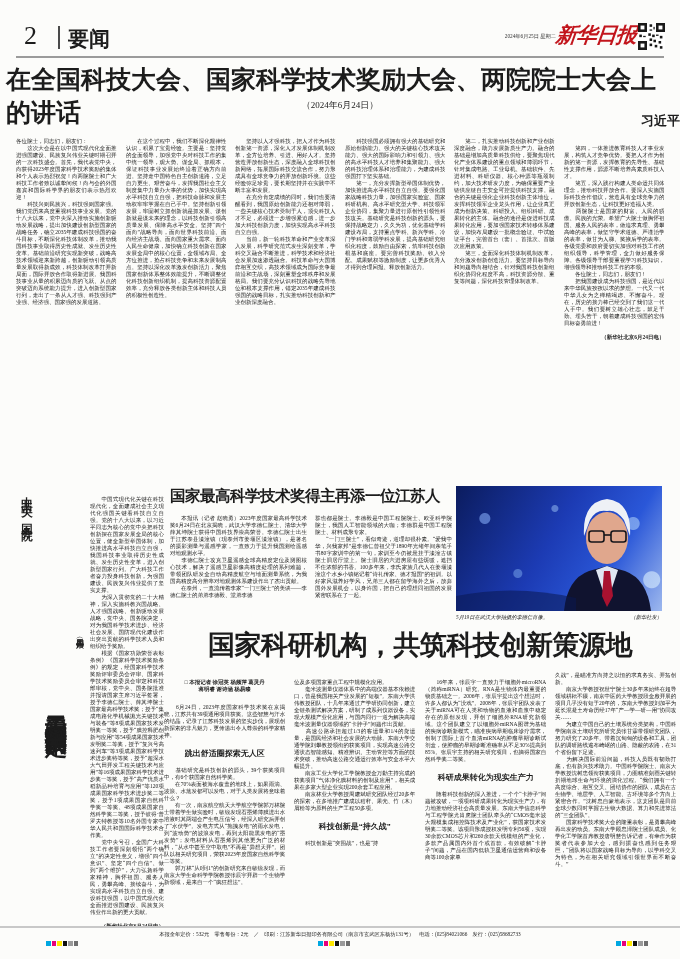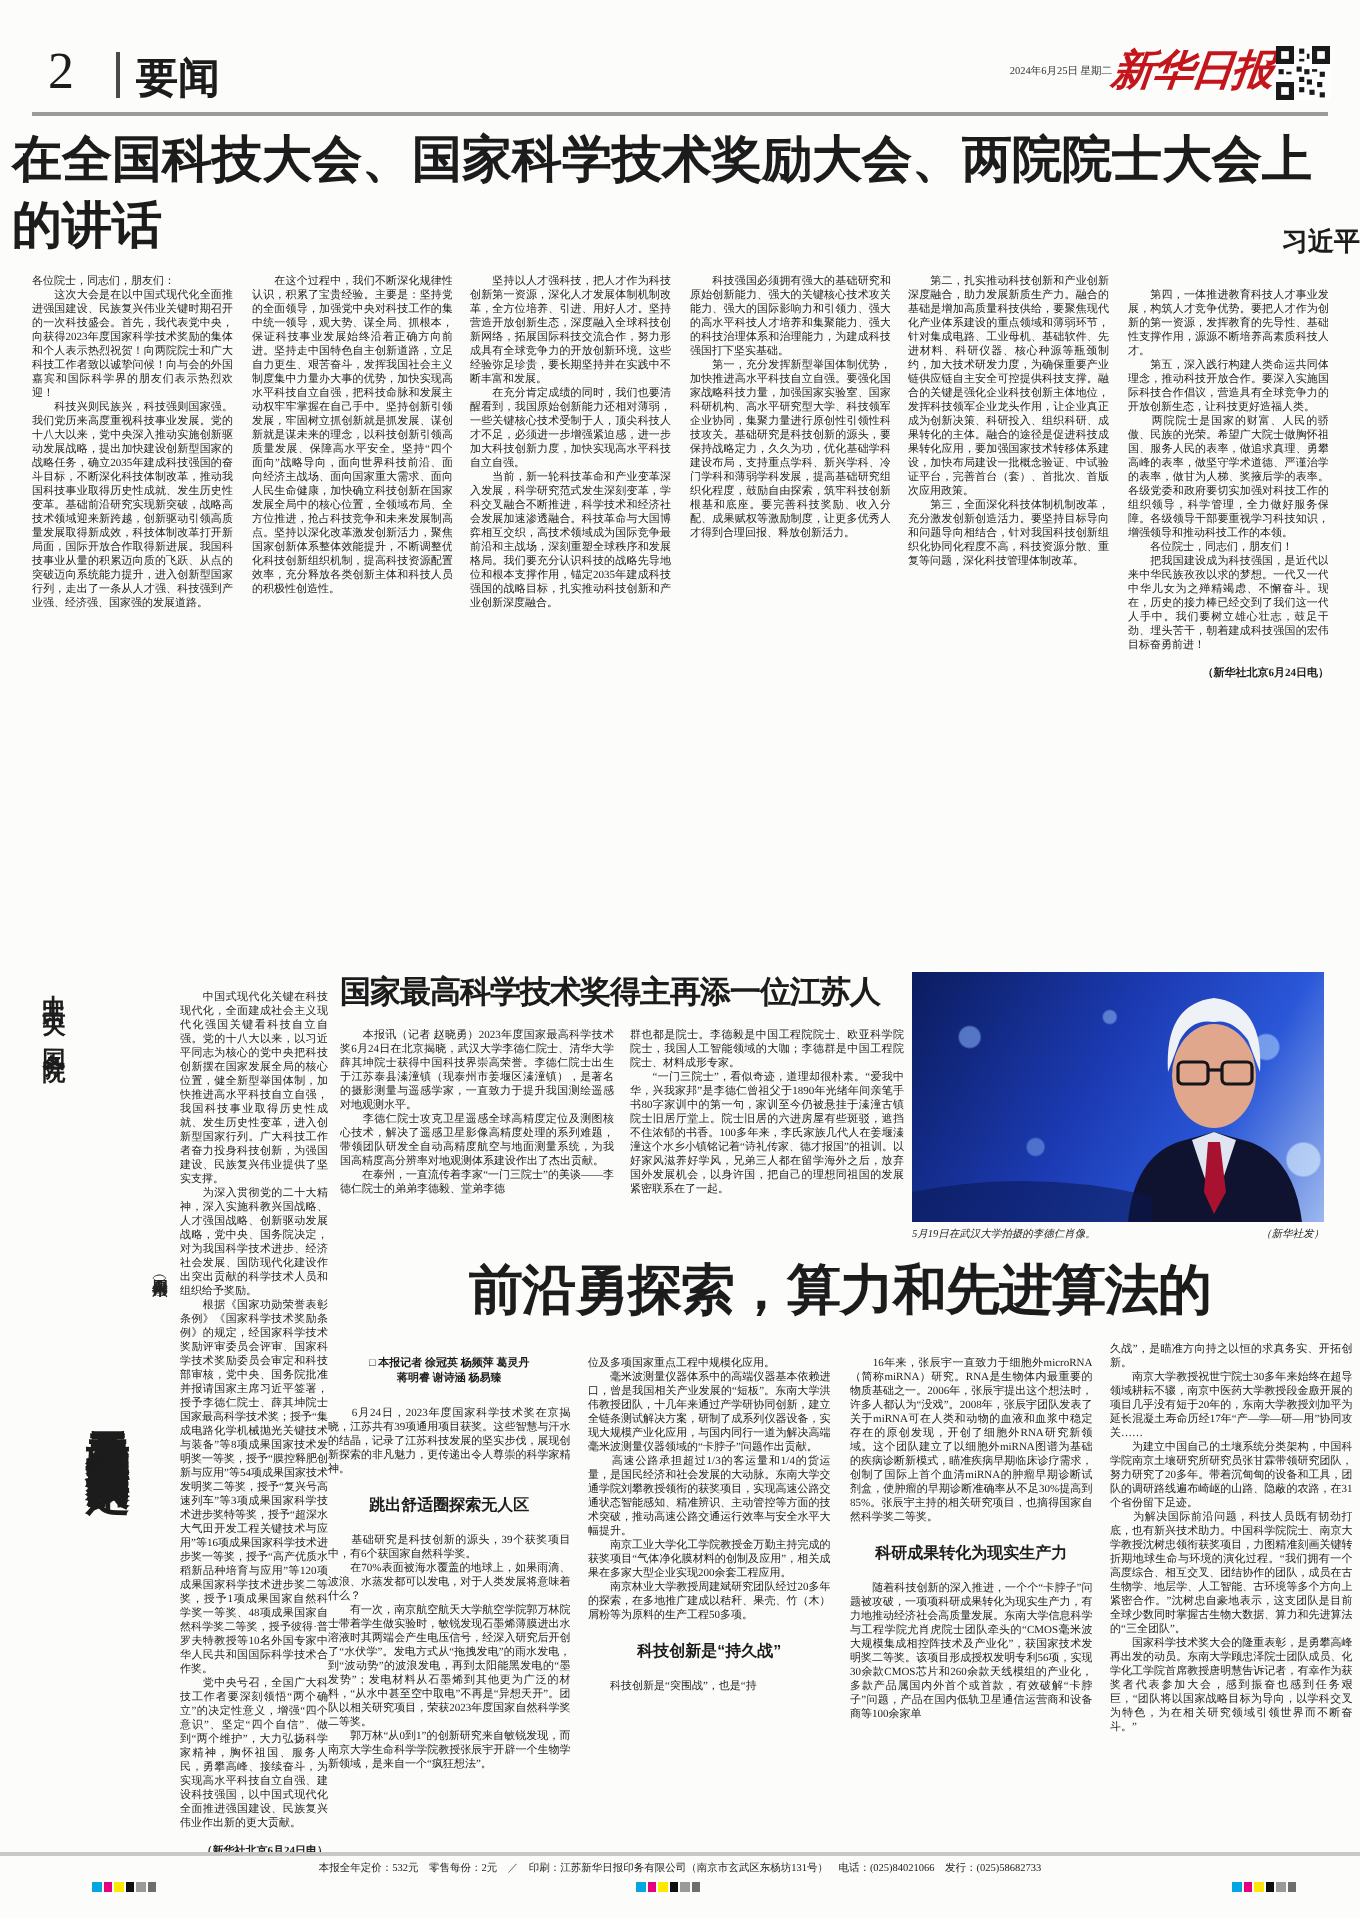--- a/index.html
+++ b/index.html
@@ -1,19 +1,19 @@
 <!DOCTYPE html>
 <html><head>
 <meta charset="utf-8">
 <style>
   html,body{margin:0;padding:0;background:#e9e8e4;}
   .page{position:relative;width:680px;height:959px;margin:0 auto;background:#fcfcfa;
         font-family:"Liberation Serif",serif;color:#1c1c1c;overflow:hidden;}
   .abs{position:absolute;}
-  .sans{font-family:Liberation Serif, serif;}
+  .sans{font-family:Liberation Mono, monospace;}
   
   .clip{overflow:hidden;}
   .s2{width:200%;height:200%;transform:scale(.5);transform-origin:0 0;
       font-size:11px;line-height:14px;text-align:justify;white-space:pre-line;}
   
   .page-num{left:24px;top:22px;font-size:26px;line-height:28px;}
   .hdr-divider{left:58px;top:26px;width:2px;height:23px;background:#4a4a4a;}
   .section{left:68px;top:25px;font-size:21px;font-weight:bold;}
   .hdr-meta{right:124px;top:26px;width:92px;height:18px;}
   .hdr-meta .s2{text-align:right;line-height:13px;font-size:10.5px;color:#333;}
@@ -109,20 +109,21 @@
         <rect x="12" y="13" width="2" height="2"></rect>
         <rect x="16" y="14" width="2" height="2"></rect>
       <rect x="9" y="16" width="2" height="2"></rect>
         <rect x="13" y="17" width="2" height="2"></rect>
         <rect x="17" y="18" width="2" height="2"></rect>
     </g>
   </svg>
   <div class="abs hdr-rule"></div>
 
   <div class="abs sp-title sans">在全国科技大会、国家科学技术奖励大会、两院院士大会上的讲话</div>
+  <div class="abs sp-date">（2024年6月24日）</div>
   <div class="abs sp-author">习近平</div>
   <div class="abs sp-body">
     <div class="sp-col clip">
         <div class="s2">各位院士，同志们，朋友们：
 　　这次大会是在以中国式现代化全面推进强国建设、民族复兴伟业关键时期召开的一次科技盛会。首先，我代表党中央，向获得2023年度国家科学技术奖励的集体和个人表示热烈祝贺！向两院院士和广大科技工作者致以诚挚问候！向与会的外国嘉宾和国际科学界的朋友们表示热烈欢迎！
 　　科技兴则民族兴，科技强则国家强。我们党历来高度重视科技事业发展。党的十八大以来，党中央深入推动实施创新驱动发展战略，提出加快建设创新型国家的战略任务，确立2035年建成科技强国的奋斗目标，不断深化科技体制改革，推动我国科技事业取得历史性成就、发生历史性变革。基础前沿研究实现新突破，战略高技术领域迎来新跨越，创新驱动引领高质量发展取得新成效，科技体制改革打开新局面，国际开放合作取得新进展。我国科技事业从量的积累迈向质的飞跃、从点的突破迈向系统能力提升，进入创新型国家行列，走出了一条从人才强、科技强到产业强、经济强、国家强的发展道路。</div>
       </div>
     <div class="sp-col clip">
         <div class="s2">　　在这个过程中，我们不断深化规律性认识，积累了宝贵经验。主要是：坚持党的全面领导，加强党中央对科技工作的集中统一领导，观大势、谋全局、抓根本，保证科技事业发展始终沿着正确方向前进。坚持走中国特色自主创新道路，立足自力更生、艰苦奋斗，发挥我国社会主义制度集中力量办大事的优势，加快实现高水平科技自立自强，把科技命脉和发展主动权牢牢掌握在自己手中。坚持创新引领发展，牢固树立抓创新就是抓发展、谋创新就是谋未来的理念，以科技创新引领高质量发展、保障高水平安全。坚持“四个面向”战略导向，面向世界科技前沿、面向经济主战场、面向国家重大需求、面向人民生命健康，加快确立科技创新在国家发展全局中的核心位置，全领域布局、全方位推进，抢占科技竞争和未来发展制高点。坚持以深化改革激发创新活力，聚焦国家创新体系整体效能提升，不断调整优化科技创新组织机制，提高科技资源配置效率，充分释放各类创新主体和科技人员的积极性创造性。</div>
       </div>
@@ -197,21 +198,21 @@
     </svg>
   </div>
   <div class="abs photo-cap clip">
     <div class="s2">
       <span>5月19日在武汉大学拍摄的李德仁肖像。</span>
       <span>（新华社发）</span>
     </div>
   </div>
 
   <div class="abs fr">
-    <div class="fr-headline sans">前沿勇探索，算力和先进算法的</div>
+    <div class="fr-headline sans">国家科研机构，共筑科技创新策源地</div>
     <div class="fr-cols">
       <div class="fr-col clip">
         <div class="s2">
           <div class="byline">□ 本报记者 徐冠英 杨频萍 葛灵丹
 蒋明睿 谢诗涵 杨易臻</div>
           <div>　　6月24日，2023年度国家科学技术奖在京揭晓，江苏共有39项通用项目获奖。这些智慧与汗水的结晶，记录了江苏科技发展的坚实步伐，展现创新探索的非凡魅力，更传递出令人尊崇的科学家精神。</div>
           <div class="subhead">跳出舒适圈探索无人区</div>
           <div>　　基础研究是科技创新的源头，39个获奖项目中，有6个获国家自然科学奖。
 　　在70%表面被海水覆盖的地球上，如果雨滴、波浪、水蒸发都可以发电，对于人类发展将意味着什么？
 　　有一次，南京航空航天大学航空学院郭万林院士带着学生做实验时，敏锐发现石墨烯薄膜进出水溶液时其两端会产生电压信号，经深入研究后开创了“水伏学”。发电方式从“拖拽发电”的雨水发电，到“波动势”的波浪发电，再到太阳能黑发电的“墨发势”；发电材料从石墨烯到其他更为广泛的材料，“从水中甚至空中取电”不再是“异想天开”。团队以相关研究项目，荣获2023年度国家自然科学奖二等奖。

